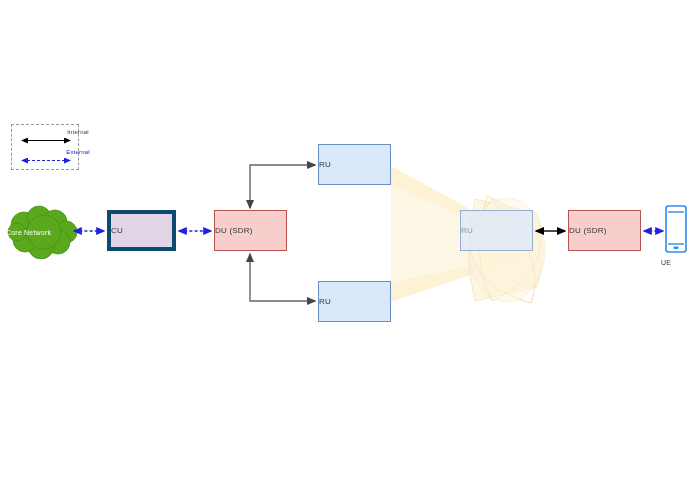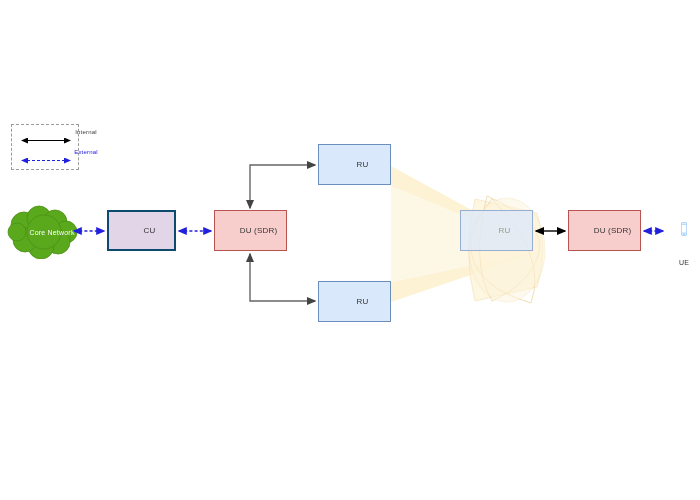--- a/index.html
+++ b/index.html
@@ -20,26 +20,25 @@
     left: 0;
     top: 0;
     width: 700px;
     height: 500px;
   }
   .node {
     position: absolute;
     box-sizing: border-box;
     display: flex;
     align-items: center;
-    justify-content: center;
+    justify-content: flex-start;
     font-size: 8px;
     color: #333333;
     letter-spacing: 0.2px;
     text-align: center;
-    padding-left: 16px;
   }
   
   #legend {
     left: 11px;
     top: 124px;
     width: 68px;
     height: 46px;
     border: 1px dashed #9a9a9a;
     background: #ffffff;
     display: block;
@@ -58,21 +57,21 @@
     left: 6px;
     width: 56px;
     height: 9px;
   }
   #legend-internal-arrow { top: 11px; }
   #legend-external-arrow { top: 31px; }
   
   #cu-box {
     left: 107px; top: 210px; width: 69px; height: 41px;
     background: #e1d5e7;
-    border: 2px solid #0c4a6e;
+    border: 4px solid #0c4a6e;
   }
   #du-left-box {
     left: 214px; top: 210px; width: 73px; height: 41px;
     background: #f8cecc;
     border: 1px solid #b85450;
   }
   #ru-top-box {
     left: 318px; top: 144px; width: 73px; height: 41px;
     background: #dae8fc;
     border: 1px solid #6c8ebf;

